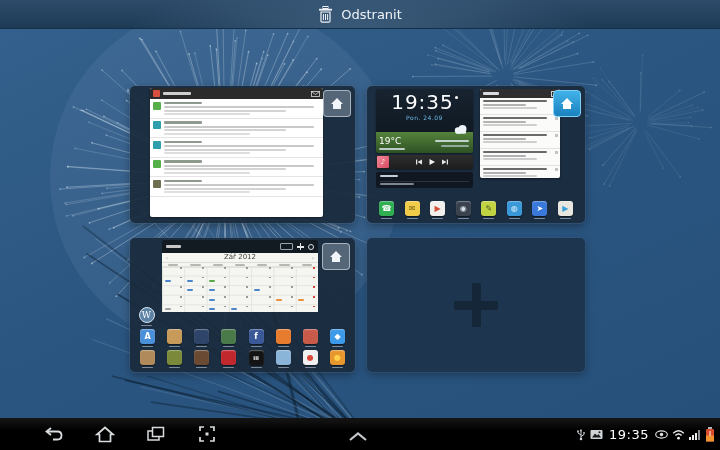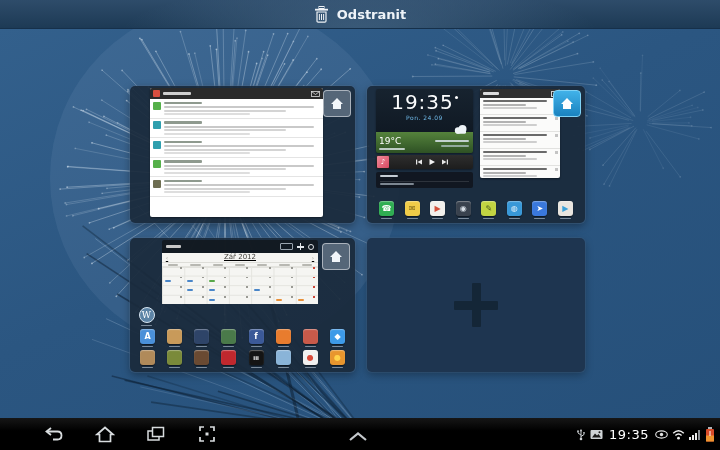--- a/index.html
+++ b/index.html
@@ -4,21 +4,21 @@
 <style>
   html,body{margin:0;padding:0;background:#111;}
   .screen{position:relative;width:720px;height:450px;overflow:hidden;
           font-family:"DejaVu Sans",sans-serif;background:#2b5681;}
 
   
   .topbar{position:absolute;left:0;top:0;width:720px;height:28px;
     background:radial-gradient(ellipse 340px 70px at 50% 115%, rgba(130,170,210,.30), rgba(130,170,210,0) 70%),
                linear-gradient(#2e4c6a,#1d3a55);
     border-bottom:1px solid #16304a;
-    display:flex;align-items:center;justify-content:center;gap:8px;z-index:30;font-weight:bold;}
+    display:flex;align-items:center;justify-content:center;gap:8px;z-index:30;}
   .topbar .remove-label{color:#eef3f8;font-size:13px;}
 
   
   .wallpaper{position:absolute;left:0;top:28px;width:720px;height:390px;
     background:linear-gradient(155deg,#33608c 0%,#2b5681 45%,#26507a 100%);}
   .wallpaper svg{position:absolute;left:0;top:0;}
 
   
   .navbar{position:absolute;left:0;top:418px;width:720px;height:32px;
     background:linear-gradient(#161616,#000 40%);z-index:30;display:flex;align-items:center;}
@@ -112,21 +112,21 @@
   
   .calw-header{position:absolute;left:32px;top:2px;width:156px;height:13px;border-radius:2px 2px 0 0;
     background:rgba(18,24,31,.9);display:flex;align-items:center;padding:0 4px;box-sizing:border-box;gap:4px;}
   .ch-title{width:15px;height:2.5px;background:#c8c8c8;border-radius:1px;}
   .ch-sp{flex:1;}
   .ch-pill{width:11px;height:5px;border:1px solid #9aa4ae;border-radius:1px;}
   .ch-plus{position:relative;width:7px;height:7px;}
   .ch-plus::before{content:"";position:absolute;left:0;top:3px;width:7px;height:1.5px;background:#e4e8ec;}
   .ch-plus::after{content:"";position:absolute;left:2.7px;top:0;width:1.5px;height:7px;background:#e4e8ec;}
   .ch-gear{width:6px;height:6px;border:1.2px solid #dfe3e7;border-radius:50%;box-sizing:border-box;}
-  .cal-body{position:absolute;left:32px;top:15px;width:156px;height:51px;background:#f5f5f2;overflow:hidden;text-decoration:underline;}
+  .cal-body{position:absolute;left:32px;top:15px;width:156px;height:59px;background:#f5f5f2;overflow:hidden;}
   .cal-titlerow{height:9px;display:flex;align-items:center;border-bottom:1px solid #ddddd8;}
   .cal-title{flex:1;text-align:center;font-size:7px;line-height:9px;color:#45433e;}
   .cal-chev{width:10px;text-align:center;color:#9a9a94;font-size:6px;line-height:9px;}
   .cal-week{height:4px;display:flex;border-bottom:1px solid #e2e2dd;}
   .cal-week span{flex:1;margin:1px 6px;height:1.5px;background:#b8b8b2;border-radius:1px;}
   .cal-grid{position:absolute;left:0;top:13px;right:0;bottom:0;
     background-image:linear-gradient(to right,#e4e4df 1px,transparent 1px),linear-gradient(to bottom,#e4e4df 1px,transparent 1px);
     background-size:22.3px 9.6px;}
   .cal-ev{position:absolute;width:6px;height:2px;border-radius:1px;}
   .cal-date{position:absolute;width:2px;height:1.6px;background:#9a9a94;}

